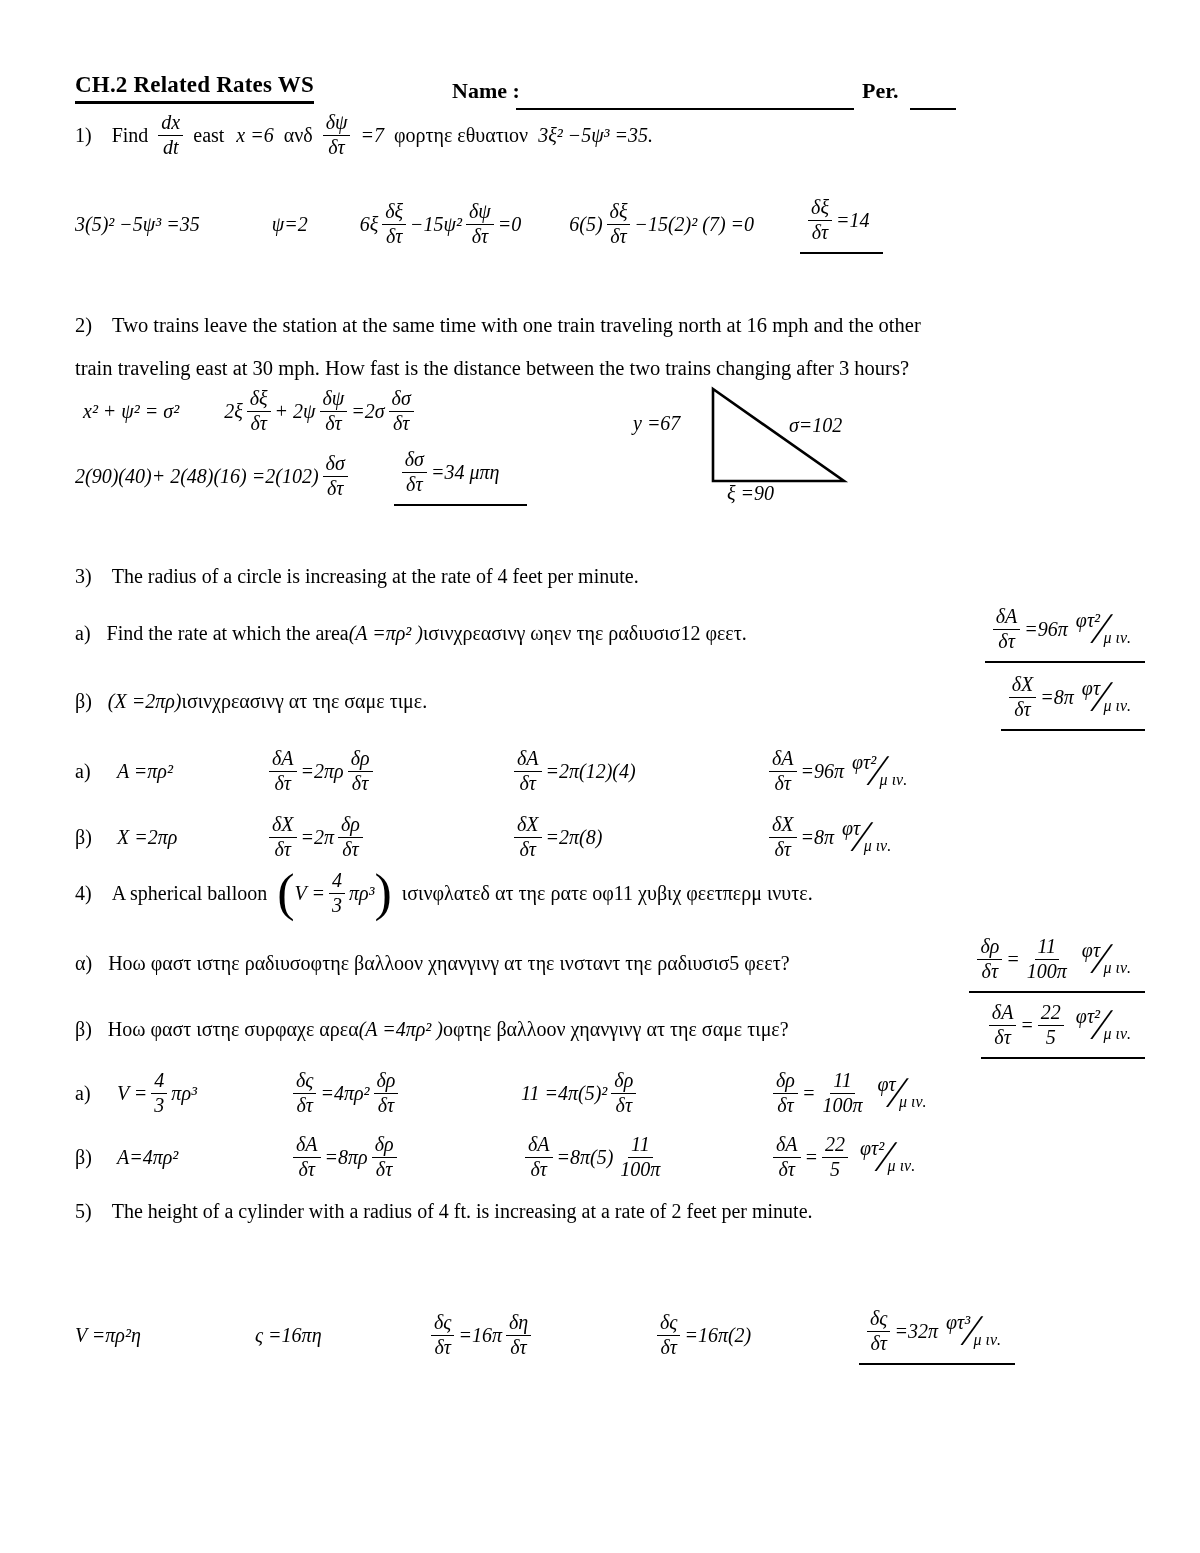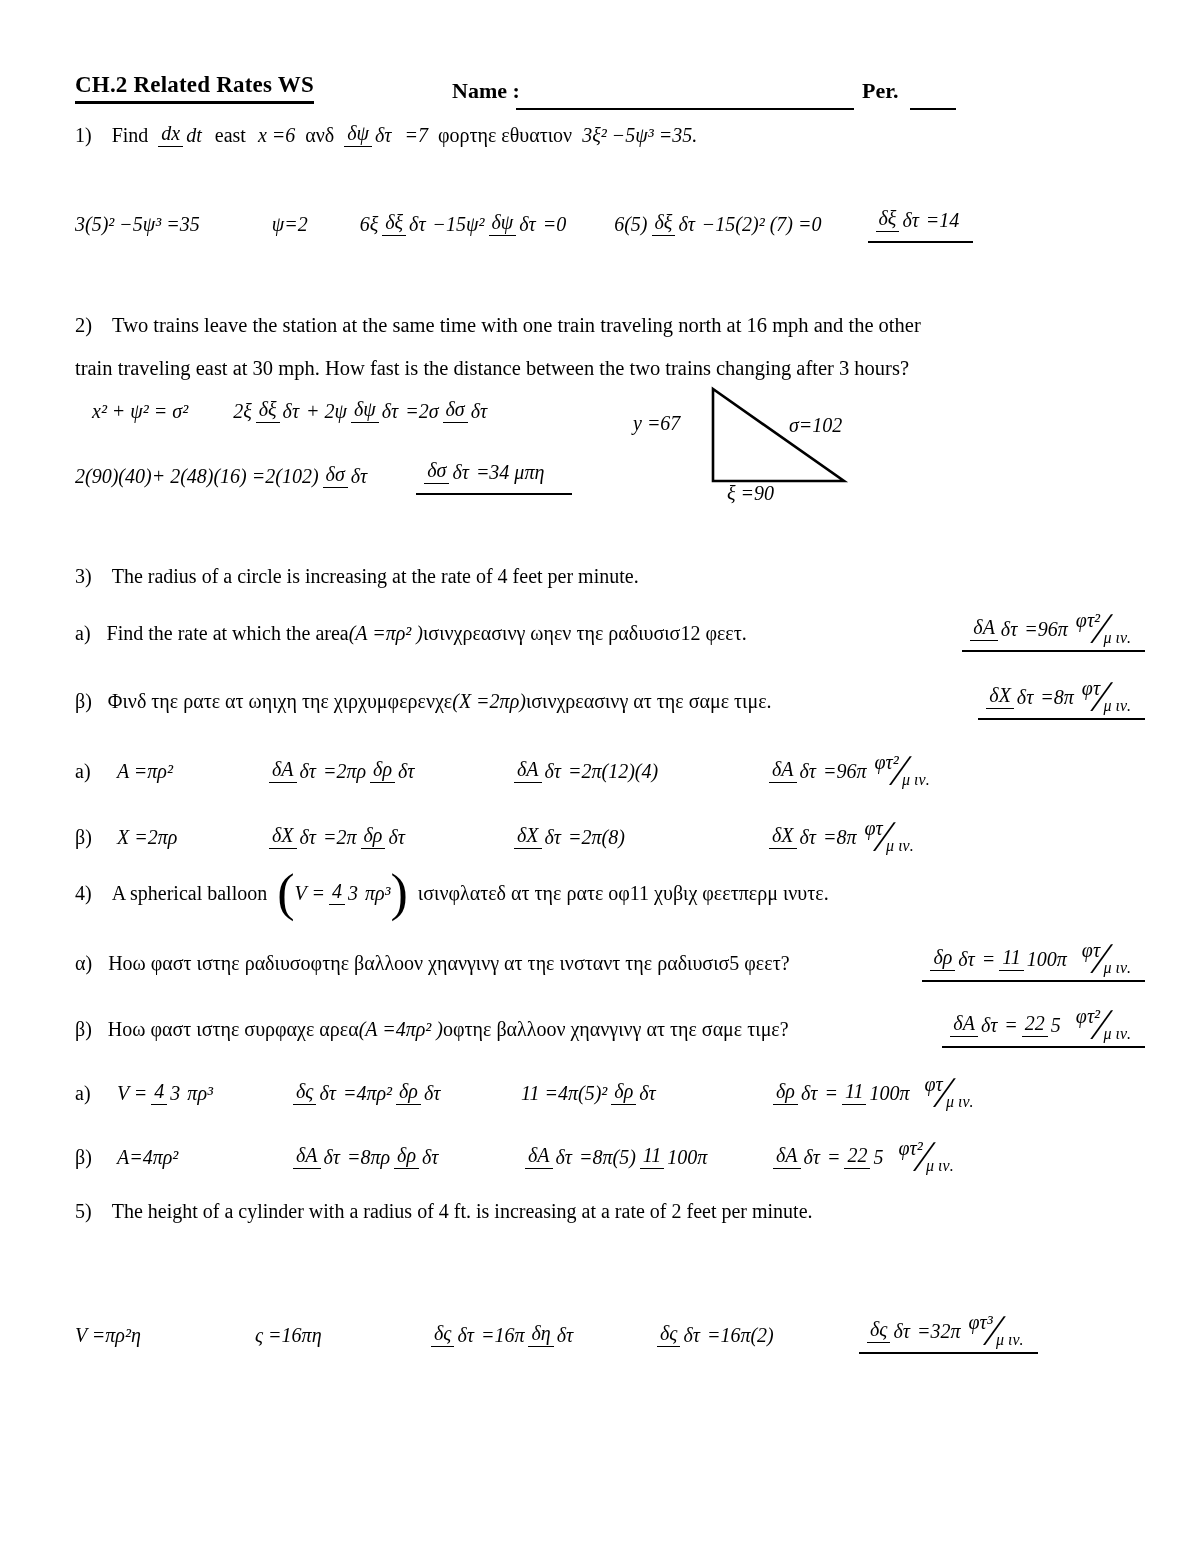--- a/index.html
+++ b/index.html
@@ -4,21 +4,21 @@
 <style>
   html,body{margin:0;padding:0}
   body{width:1200px;height:1553px;position:relative;background:#fff;color:#000;
        font-family:"Liberation Serif","DejaVu Serif",serif;font-size:20px;overflow:hidden}
   .abs{position:absolute}
   .row{display:flex;align-items:center;white-space:nowrap}
   .m{font-style:italic}
   .hdr{font-size:22px;font-weight:bold}
   .title{font-size:23px;font-weight:bold;border-bottom:3px solid #000;padding-bottom:3px;letter-spacing:.2px}
   .blank{border-bottom:2.5px solid #000}
-  .frac{display:inline-flex;flex-direction:row;align-items:center;font-style:italic;
+  .frac{display:inline-flex;flex-direction:column;align-items:center;font-style:italic;
         line-height:1.08;margin:0 4px;text-align:center}
   .fn{border-bottom:1.7px solid #000;padding:0 3px 1px}
   .fd{padding:1px 3px 0}
   .unit{display:inline-flex;align-items:center;margin-left:8px;font-style:italic}
   .un{position:relative;top:-9px;margin-right:-2px}
   .usl{font-size:44px;line-height:0;font-style:normal}
   .ud{position:relative;top:9px;margin-left:-2px;font-size:16px}
   .ans{display:inline-flex;align-items:center;border-bottom:2.5px solid #000;padding:3px 14px 9px 4px}
   .bp{font-size:52px;line-height:.9;font-weight:normal}
   .qtxt{line-height:43px;font-size:20.5px}
@@ -85,21 +85,21 @@
   </span>
 </div>
 
 <div class="abs qtxt" style="left:75px;top:304px;width:1065px">
   <div>
     <span class="lbl">2)</span><span>Two trains leave the station at the same time with one train traveling north at 16 mph and the other</span>
   </div>
   <div>train traveling east at 30 mph.  How fast is the distance between the two trains changing after 3 hours?</div>
 </div>
 
-<div class="abs row" style="left:92px;top:378px;height:66px">
+<div class="abs row" style="left:83px;top:378px;height:66px">
   <span class="m">x² + ψ² = σ²</span>
   <span class="row" style="margin-left:45px">
     <span class="m">2ξ</span>
     <span class="frac">
         <span class="fn">δξ</span>
         <span class="fd">δτ</span>
       </span>
     <span class="m">+ 2ψ</span>
     <span class="frac">
         <span class="fn">δψ</span>
@@ -159,21 +159,20 @@
         <span class="un">φτ²</span>
         <span class="usl">∕</span>
         <span class="ud">μ ιν.</span>
       </span>
   </span>
 </div>
 
 <div class="abs row" style="left:75px;top:668px;width:1070px;height:66px">
   <span style="margin-right:16px">β)</span>
   <span class="row">
-    <span>Φινδ τηε ρατε ατ ωηιχη τηε χιρχυμφερενχε </span>
     <span class="m">(Χ =2πρ)</span>
     <span> ισινχρεασινγ ατ τηε σαμε τιμε.</span>
   </span>
   <span class="ans" style="margin-left:auto">
     <span class="frac">
         <span class="fn">δΧ</span>
         <span class="fd">δτ</span>
       </span>
     <span class="m">=8π</span>
     <span class="unit">

